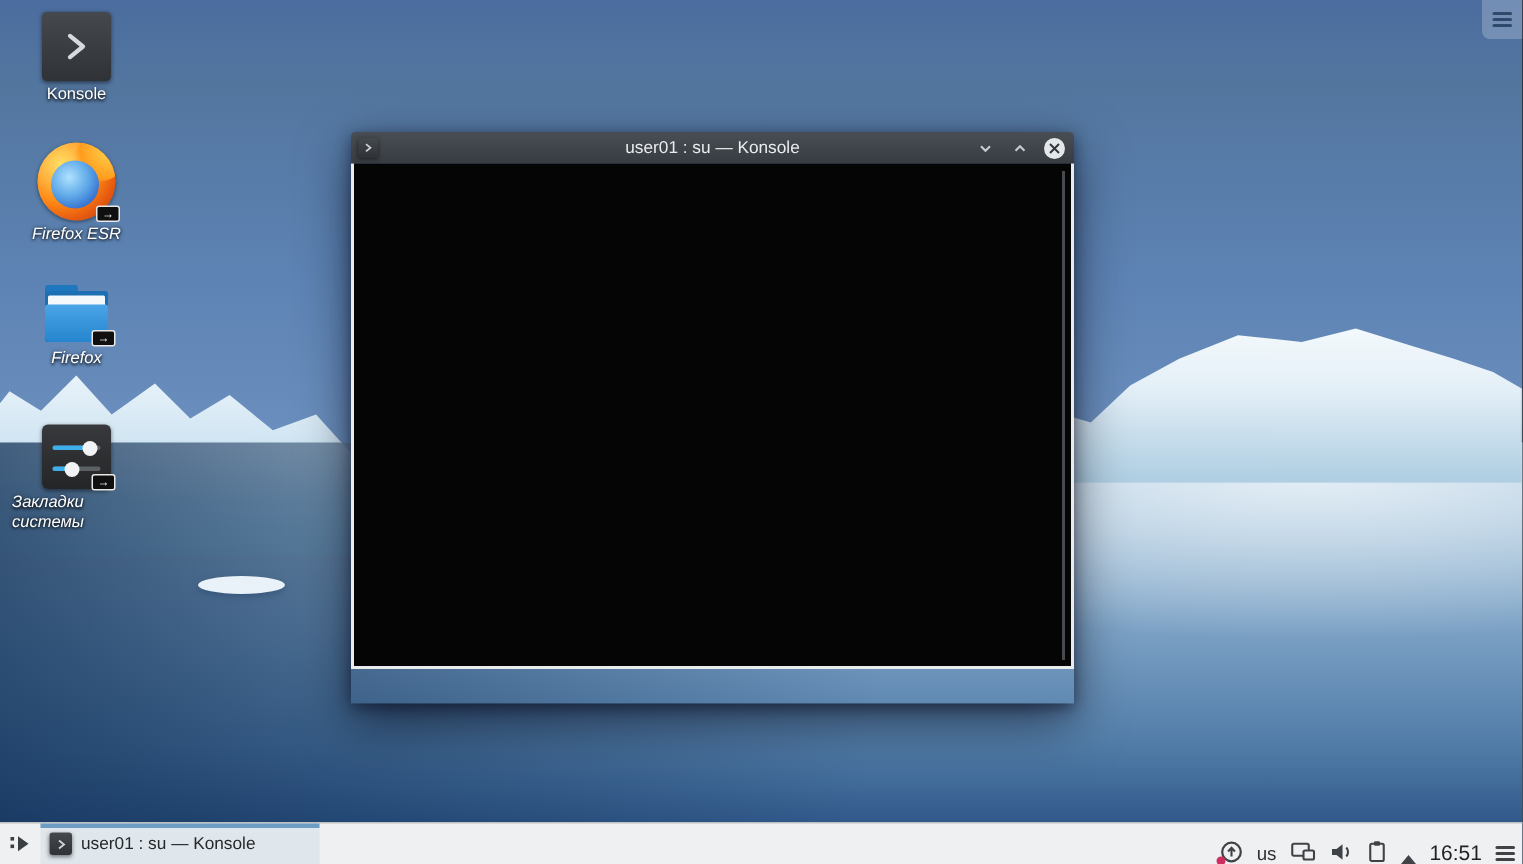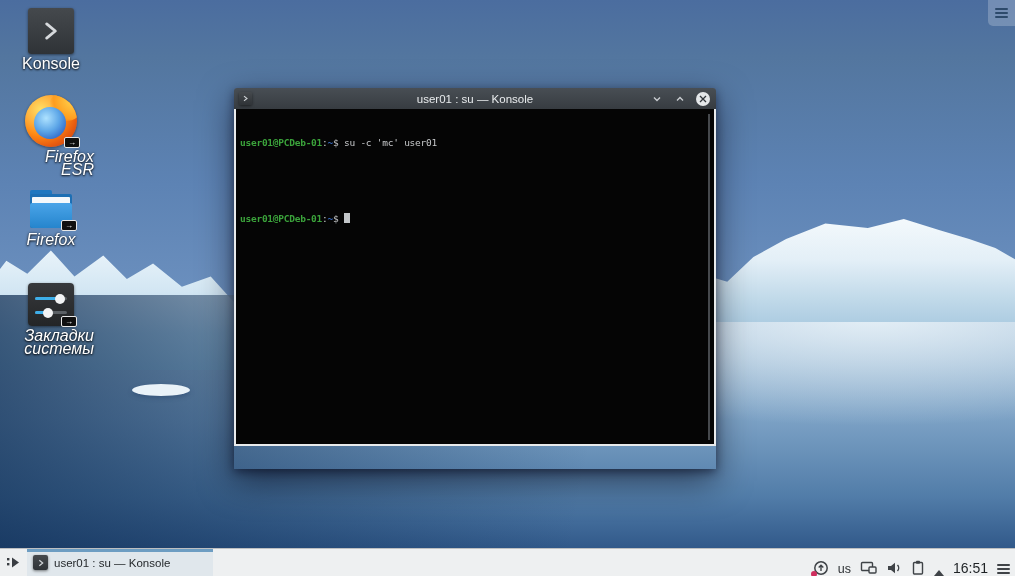--- a/index.html
+++ b/index.html
@@ -24,21 +24,21 @@
   .ice-float { position:absolute; left:132px; top:384px; width:58px; height:12px; border-radius:50%;
     background:#e9f2f8; box-shadow:0 2px 4px rgba(40,70,110,0.5); filter:blur(0.5px); }
 
   
   .toolbox { position:absolute; right:0; top:0; width:27px; height:26px; border-radius:0 0 0 5px;
     background:rgba(255,255,255,0.22); display:flex; align-items:center; justify-content:center; cursor:pointer; }
   .toolbox .bars span { display:block; width:13px; height:2px; background:#2d4a6b; margin:2px 0; border-radius:1px; }
 
   
   .dicon { position:absolute; width:88px; display:flex; flex-direction:column; align-items:center; cursor:pointer; }
-  .dicon .lbl { margin-top:3px; font-size:16px; color:#fff; text-align:right; line-height:13px;
+  .dicon .lbl { margin-top:3px; font-size:11px; color:#fff; text-align:left; line-height:13px;
     text-shadow:0 1px 2px rgba(0,0,0,0.85), 0 0 3px rgba(0,0,0,0.6); max-width:86px; }
   .dicon .lbl.it { font-style:italic; }
   .icon-wrap { position:relative; }
   .emblem { position:absolute; right:-3px; bottom:-1px; width:16px; height:11px; background:#101010;
     border:1px solid #e8e8e8; border-radius:2px; display:flex; align-items:center; justify-content:center;
     color:#fff; font-size:8px; line-height:8px; }
   
   .konsole-sq { background:linear-gradient(180deg,#45494d,#2f3337); border-radius:3px;
     display:flex; align-items:center; justify-content:center; box-shadow:0 1px 3px rgba(0,0,0,0.5); }
   
@@ -197,23 +197,21 @@
         <div class="tbtn close">
           <svg width="8" height="8" viewBox="0 0 8 8">
               <path d="M1 1l6 6M7 1l-6 6" stroke="#31363b" stroke-width="1.3"></path>
             </svg>
         </div>
       </div>
     </div>
 
 
     <div class="term">
-      <div class="term-line"><span class="t-green">user01@PCDeb-01</span><span class="t-fg">:</span><span class="t-blue">~</span><span class="t-fg">$ </span><span class="t-fg">su -c 'mc' user01</span></div>
       <div class="term-line"> </div>
-      <div class="term-line"><span class="t-green">user01@PCDeb-01</span><span class="t-fg">:</span><span class="t-blue">~</span><span class="t-fg">$ </span><span class="cursor"></span></div>
       <div class="term-scroll"></div>
     </div>
   </div>
 
   <div class="panel">
     <div class="launcher">
       <svg width="17" height="17" viewBox="0 0 17 17">
         <rect x="2" y="4" width="2.4" height="2.4" fill="#3a3e43"></rect>
         <rect x="2" y="9" width="2.4" height="2.4" fill="#3a3e43"></rect>
         <path d="M7 3.5l7 5-7 5z" fill="#3a3e43"></path>

